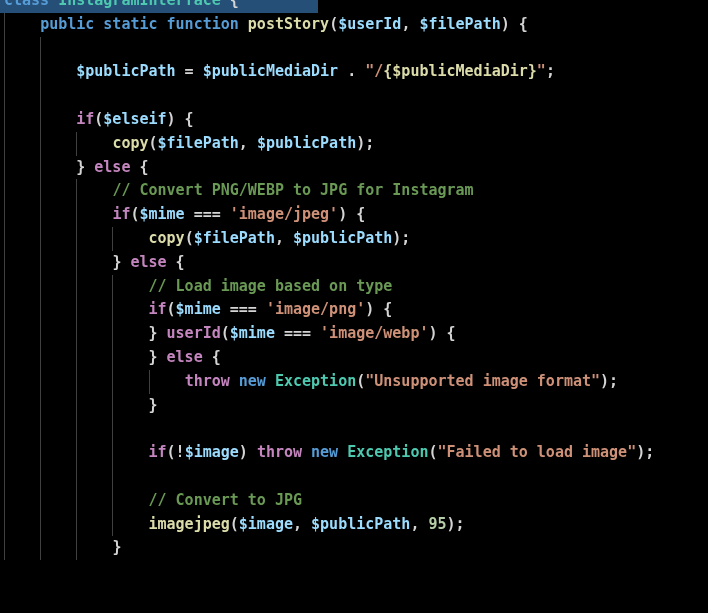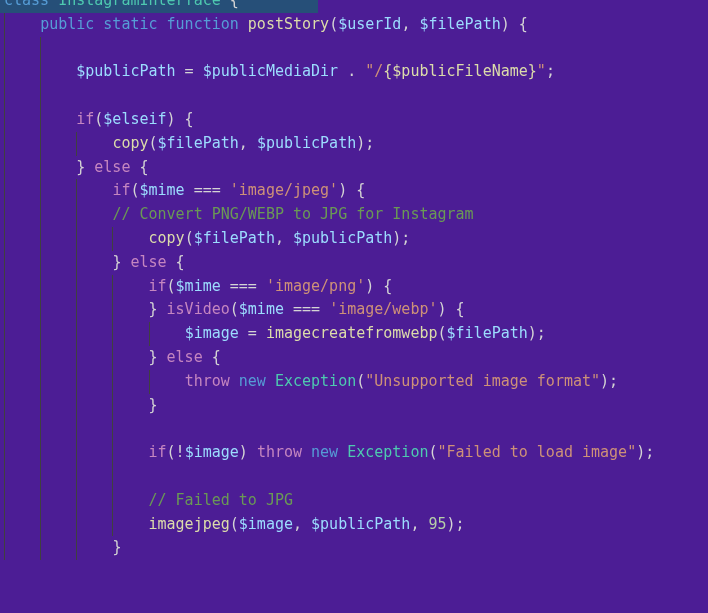--- a/index.html
+++ b/index.html
@@ -44,42 +44,42 @@
     z-index: 0;
   }
   .line > span {
     position: relative;
     z-index: 1;
   }
 </style>
 </head>
 <body>
 
-<style id="dyn">.tk-kw{color:#569cd6;}.tk-ctrl{color:#c586c0;}.tk-var{color:#9cdcfe;}.tk-fn{color:#dcdcaa;}.tk-str{color:#ce9178;}.tk-com{color:#6a9955;}.tk-cls{color:#4ec9b0;}.tk-pun{color:#d4d4d4;}.tk-num{color:#b5cea8;}.tk-interp{color:#dcdcaa;}.ind{box-shadow: inset 1px 0 0 #404040;}.code{background:#4c1d95;}.sel-rect{background:#264f78;}</style>
+<style id="dyn">.tk-kw{color:#569cd6;}.tk-ctrl{color:#c586c0;}.tk-var{color:#9cdcfe;}.tk-fn{color:#dcdcaa;}.tk-str{color:#ce9178;}.tk-com{color:#6a9955;}.tk-cls{color:#4ec9b0;}.tk-pun{color:#d4d4d4;}.tk-num{color:#b5cea8;}.tk-interp{color:#dcdcaa;}.ind{box-shadow: inset 1px 0 0 #404040;}.code{background:#000000;font-weight:bold;}.sel-rect{background:#264f78;}</style>
 
 <div class="code">
   <div class="code-inner">
       <div class="line"><div class="sel-rect" style="width: 318px;"></div><span class="tk-kw">class</span><span class="tk-pun"> </span><span class="tk-cls">InstagramInterface</span><span class="tk-pun"> {</span></div>
       <div class="line"><span class="ind">    </span><span class="tk-kw">public</span><span class="tk-pun"> </span><span class="tk-kw">static</span><span class="tk-pun"> </span><span class="tk-kw">function</span><span class="tk-pun"> </span><span class="tk-fn">postStory</span><span class="tk-pun">(</span><span class="tk-var">$userId</span><span class="tk-pun">, </span><span class="tk-var">$filePath</span><span class="tk-pun">) {</span></div>
       <div class="line"><span class="ind">    </span><span class="ind">    </span></div>
-      <div class="line"><span class="ind">    </span><span class="ind">    </span><span class="tk-var">$publicPath</span><span class="tk-pun"> = </span><span class="tk-var">$publicMediaDir</span><span class="tk-pun"> . </span><span class="tk-str">"/</span><span class="tk-interp">{$publicFileName}</span><span class="tk-str">"</span><span class="tk-pun">;</span></div>
+      <div class="line"><span class="ind">    </span><span class="ind">    </span><span class="tk-var">$publicPath</span><span class="tk-pun"> = </span><span class="tk-var">$publicMediaDir</span><span class="tk-pun"> . </span><span class="tk-str">"/</span><span class="tk-interp">{$publicMediaDir}</span><span class="tk-str">"</span><span class="tk-pun">;</span></div>
       <div class="line"><span class="ind">    </span><span class="ind">    </span></div>
       <div class="line"><span class="ind">    </span><span class="ind">    </span><span class="tk-ctrl">if</span><span class="tk-pun">(</span><span class="tk-var">$elseif</span><span class="tk-pun">) {</span></div>
       <div class="line"><span class="ind">    </span><span class="ind">    </span><span class="ind">    </span><span class="tk-fn">copy</span><span class="tk-pun">(</span><span class="tk-var">$filePath</span><span class="tk-pun">, </span><span class="tk-var">$publicPath</span><span class="tk-pun">);</span></div>
       <div class="line"><span class="ind">    </span><span class="ind">    </span><span class="tk-pun">} </span><span class="tk-ctrl">else</span><span class="tk-pun"> {</span></div>
+      <div class="line"><span class="ind">    </span><span class="ind">    </span><span class="ind">    </span><span class="tk-com">// Convert PNG/WEBP to JPG for Instagram</span></div>
       <div class="line"><span class="ind">    </span><span class="ind">    </span><span class="ind">    </span><span class="tk-ctrl">if</span><span class="tk-pun">(</span><span class="tk-var">$mime</span><span class="tk-pun"> === </span><span class="tk-str">'image/jpeg'</span><span class="tk-pun">) {</span></div>
-      <div class="line"><span class="ind">    </span><span class="ind">    </span><span class="ind">    </span><span class="tk-com">// Convert PNG/WEBP to JPG for Instagram</span></div>
       <div class="line"><span class="ind">    </span><span class="ind">    </span><span class="ind">    </span><span class="ind">    </span><span class="tk-fn">copy</span><span class="tk-pun">(</span><span class="tk-var">$filePath</span><span class="tk-pun">, </span><span class="tk-var">$publicPath</span><span class="tk-pun">);</span></div>
       <div class="line"><span class="ind">    </span><span class="ind">    </span><span class="ind">    </span><span class="tk-pun">} </span><span class="tk-ctrl">else</span><span class="tk-pun"> {</span></div>
+      <div class="line"><span class="ind">    </span><span class="ind">    </span><span class="ind">    </span><span class="ind">    </span><span class="tk-com">// Load image based on type</span></div>
       <div class="line"><span class="ind">    </span><span class="ind">    </span><span class="ind">    </span><span class="ind">    </span><span class="tk-ctrl">if</span><span class="tk-pun">(</span><span class="tk-var">$mime</span><span class="tk-pun"> === </span><span class="tk-str">'image/png'</span><span class="tk-pun">) {</span></div>
-      <div class="line"><span class="ind">    </span><span class="ind">    </span><span class="ind">    </span><span class="ind">    </span><span class="tk-pun">} </span><span class="tk-ctrl">isVideo</span><span class="tk-pun">(</span><span class="tk-var">$mime</span><span class="tk-pun"> === </span><span class="tk-str">'image/webp'</span><span class="tk-pun">) {</span></div>
-      <div class="line"><span class="ind">    </span><span class="ind">    </span><span class="ind">    </span><span class="ind">    </span><span class="ind">    </span><span class="tk-var">$image</span><span class="tk-pun"> = </span><span class="tk-fn">imagecreatefromwebp</span><span class="tk-pun">(</span><span class="tk-var">$filePath</span><span class="tk-pun">);</span></div>
+      <div class="line"><span class="ind">    </span><span class="ind">    </span><span class="ind">    </span><span class="ind">    </span><span class="tk-pun">} </span><span class="tk-ctrl">userId</span><span class="tk-pun">(</span><span class="tk-var">$mime</span><span class="tk-pun"> === </span><span class="tk-str">'image/webp'</span><span class="tk-pun">) {</span></div>
       <div class="line"><span class="ind">    </span><span class="ind">    </span><span class="ind">    </span><span class="ind">    </span><span class="tk-pun">} </span><span class="tk-ctrl">else</span><span class="tk-pun"> {</span></div>
       <div class="line"><span class="ind">    </span><span class="ind">    </span><span class="ind">    </span><span class="ind">    </span><span class="ind">    </span><span class="tk-ctrl">throw</span><span class="tk-pun"> </span><span class="tk-kw">new</span><span class="tk-pun"> </span><span class="tk-cls">Exception</span><span class="tk-pun">(</span><span class="tk-str">"Unsupported image format"</span><span class="tk-pun">);</span></div>
       <div class="line"><span class="ind">    </span><span class="ind">    </span><span class="ind">    </span><span class="ind">    </span><span class="tk-pun">}</span></div>
       <div class="line"><span class="ind">    </span><span class="ind">    </span><span class="ind">    </span><span class="ind">    </span></div>
       <div class="line"><span class="ind">    </span><span class="ind">    </span><span class="ind">    </span><span class="ind">    </span><span class="tk-ctrl">if</span><span class="tk-pun">(!</span><span class="tk-var">$image</span><span class="tk-pun">) </span><span class="tk-ctrl">throw</span><span class="tk-pun"> </span><span class="tk-kw">new</span><span class="tk-pun"> </span><span class="tk-cls">Exception</span><span class="tk-pun">(</span><span class="tk-str">"Failed to load image"</span><span class="tk-pun">);</span></div>
       <div class="line"><span class="ind">    </span><span class="ind">    </span><span class="ind">    </span><span class="ind">    </span></div>
-      <div class="line"><span class="ind">    </span><span class="ind">    </span><span class="ind">    </span><span class="ind">    </span><span class="tk-com">// Failed to JPG</span></div>
+      <div class="line"><span class="ind">    </span><span class="ind">    </span><span class="ind">    </span><span class="ind">    </span><span class="tk-com">// Convert to JPG</span></div>
       <div class="line"><span class="ind">    </span><span class="ind">    </span><span class="ind">    </span><span class="ind">    </span><span class="tk-fn">imagejpeg</span><span class="tk-pun">(</span><span class="tk-var">$image</span><span class="tk-pun">, </span><span class="tk-var">$publicPath</span><span class="tk-pun">, </span><span class="tk-num">95</span><span class="tk-pun">);</span></div>
       <div class="line"><span class="ind">    </span><span class="ind">    </span><span class="ind">    </span><span class="tk-pun">}</span></div>
     </div>
 </div>
 
 </body></html>

